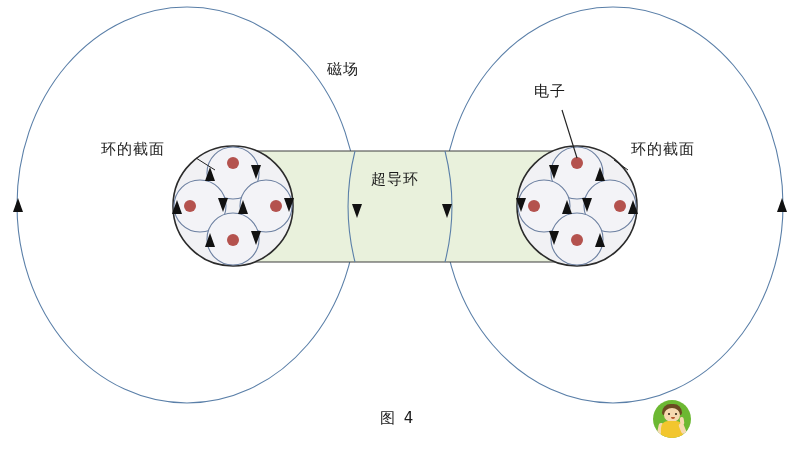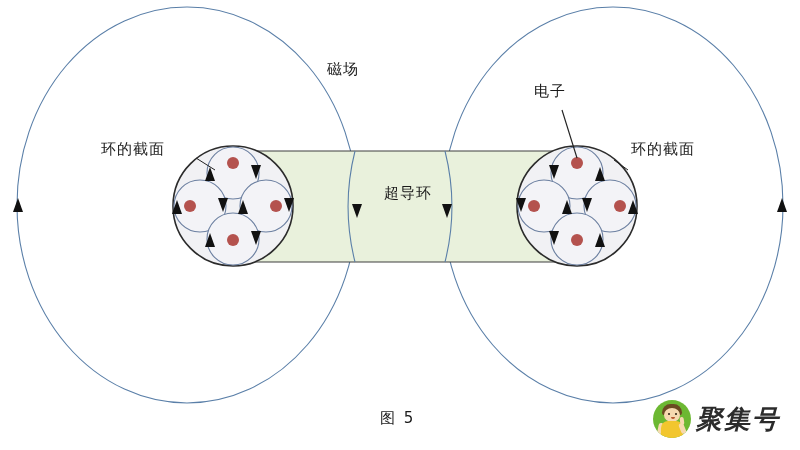--- a/index.html
+++ b/index.html
@@ -132,36 +132,35 @@
       <line x1="562" y1="110" x2="577" y2="158" stroke-width="1.2"></line>
       <line x1="196" y1="158" x2="215" y2="170" stroke-width="1"></line>
       <line x1="628" y1="170" x2="614" y2="160" stroke-width="1"></line>
     </g>
   </svg>
 
   <div class="lbl" style="left:327px;top:62px;">磁场</div>
 
   <div class="lbl" style="left:534px;top:85px;font-family:Liberation Mono, monospace;">电子</div>
 
-  <div class="lbl" style="left:384px;top:172px;margin-top:14px;">超导环</div>
+  <div class="lbl" style="left:371px;top:172px;">超导环</div>
 
   <div class="lbl" style="left:101px;top:142px;">环的截面</div>
 
   <div class="lbl" style="left:631px;top:142px;">环的截面</div>
 
-  <div class="lbl lbl-cap" style="left:380px;top:411px;">图 5</div>
+  <div class="lbl lbl-cap" style="left:380px;top:411px;">图 4</div>
 
   <div id="watermark" style="left:653px;top:400px;">
     <div class="wm-badge">
       <div class="wm-hair"></div>
       <div class="wm-face"></div>
       <div class="wm-eye l"></div>
       <div class="wm-eye r"></div>
       <div class="wm-mouth"></div>
       <div class="wm-arm l"></div>
       <div class="wm-body"></div>
       <div class="wm-arm r"></div>
       <div class="wm-thumb"></div>
     </div>
-    <div class="wm-text">聚集号</div>
   </div>
 
 </div>
 
 </body></html>

